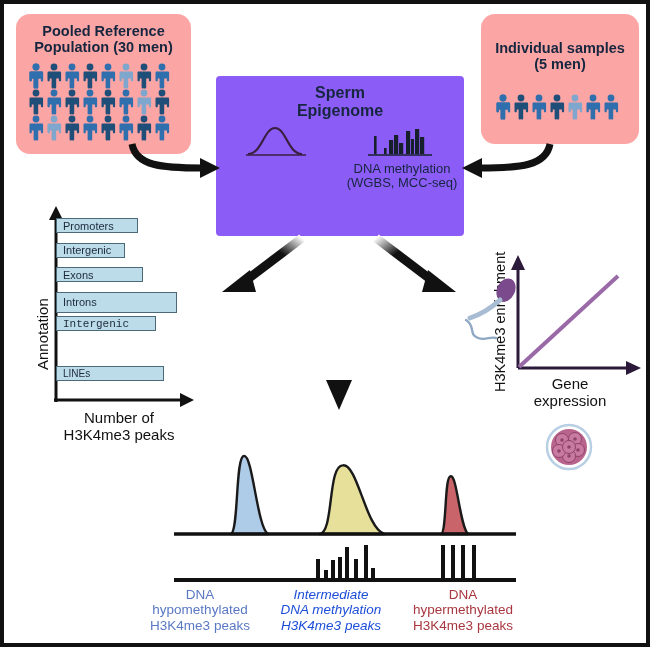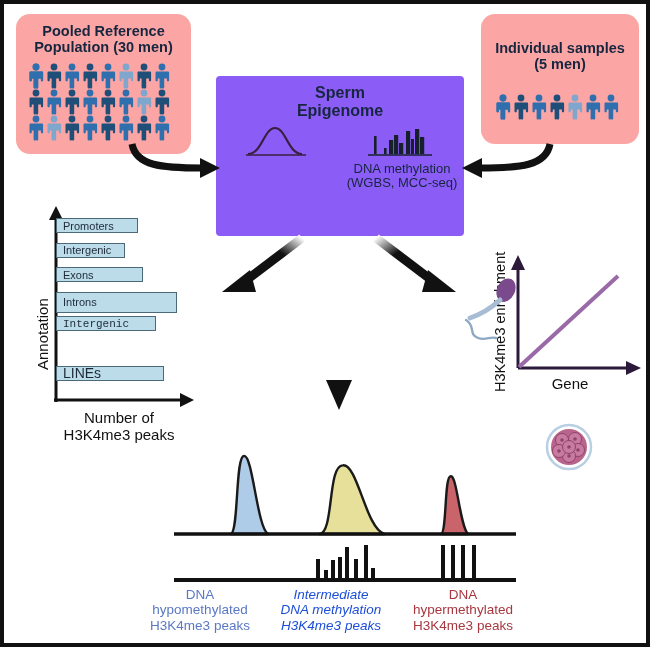--- a/index.html
+++ b/index.html
@@ -207,38 +207,39 @@
         <div class="bar" style="left: 0px; top: 49.2px; width: 87px; height: 15px; background: rgb(188, 220, 234); border-color: rgb(74, 106, 120);">
           <span class="bar-label" style="font-size: 11px;">Exons</span>
         </div>
         <div class="bar" style="left: 0px; top: 73.8px; width: 121.273px; height: 21px; background: rgb(188, 220, 234); border-color: rgb(74, 106, 120);">
           <span class="bar-label" style="font-size: 11px;">Introns</span>
         </div>
         <div class="bar" style="left: 0px; top: 98.4px; width: 100.182px; height: 15px; background: rgb(188, 220, 234); border-color: rgb(74, 106, 120);">
           <span class="bar-label" style="font-size: 11px; font-family: Liberation Mono, monospace;">Intergenic</span>
         </div>
         <div class="bar" style="left: 0px; top: 147.6px; width: 108.091px; height: 15px; background: rgb(188, 220, 234); border-color: rgb(74, 106, 120);">
-          <span class="bar-label" style="font-size: 14px;">LINEs</span>
+          <span class="bar-label" style="font-size: 10px;">LINEs</span>
         </div>
       </div>
   </div>
 
   <div class="abs" style="left:470px;top:236px;width:175px;height:175px;">
     <div class="vert-label" style="left:18px;top:152px;font-size:14.5px;">H3K4me3 enrichment</div>
 
     <svg class="abs" style="left:32px;top:12px;" width="140" height="125" viewBox="0 0 140 125">
       <line x1="12" y1="116" x2="12" y2="16" stroke="#2b1a3a" stroke-width="3"></line>
       <polygon points="5,18 12,3 19,18" fill="#2b1a3a"></polygon>
       <line x1="12" y1="116" x2="122" y2="116" stroke="#2b1a3a" stroke-width="3"></line>
       <polygon points="120,109 135,116 120,123" fill="#2b1a3a"></polygon>
       <line x1="13" y1="115" x2="112" y2="24" stroke="#9a6aa8" stroke-width="4"></line>
     </svg>
 
     <div class="axis-label" style="left:36px;top:136px;width:120px;font-size:15px;">
       <div>Gene</div>
+      <div>expression</div>
     </div>
   </div>
 
   <svg class="abs" style="left:458px;top:272px;" width="62" height="72" viewBox="0 0 62 72">
     <ellipse cx="44" cy="14" rx="9" ry="12" transform="rotate(25 44 14)" fill="#7a4a8c"></ellipse>
     <path d="M38 24 C28 33 20 38 8 42" stroke="#a8bcd4" stroke-width="5" fill="none" stroke-linecap="round"></path>
     <path d="M4 44 C14 50 6 58 16 62 C24 65 28 60 34 62" stroke="#8fa8c4" stroke-width="2.4" fill="none" stroke-linecap="round"></path>
   </svg>
 
   <svg class="abs" style="left:540px;top:418px;" width="50" height="50" viewBox="0 0 50 50">

